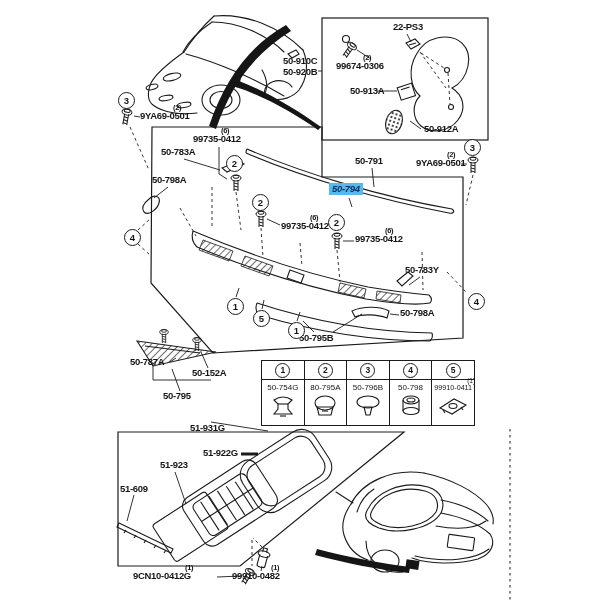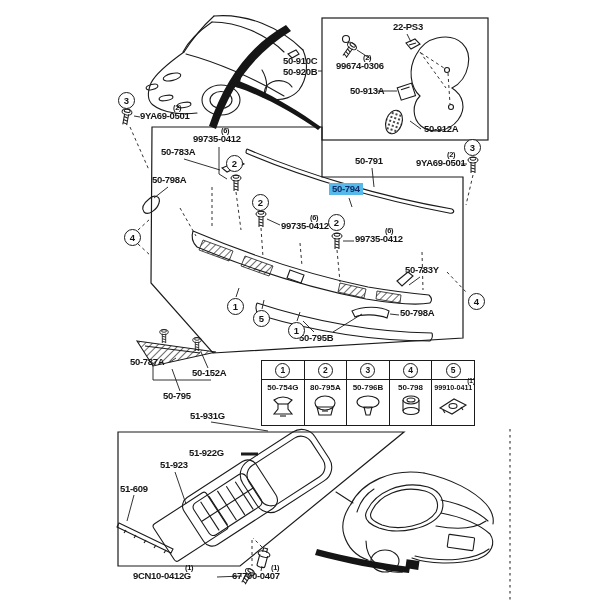--- a/index.html
+++ b/index.html
@@ -2,32 +2,32 @@
 <html><head>
 <meta charset="utf-8">
 <style>
   html,body{margin:0;padding:0;background:#e8e8e8;}
   .stage{position:relative;width:600px;height:600px;background:#ffffff;overflow:hidden;
          font-family:"Liberation Sans",sans-serif;}
   svg.art{position:absolute;left:0;top:0;}
   .lbl{position:absolute;font-size:9.5px;font-weight:bold;color:#151515;white-space:nowrap;
        letter-spacing:-0.3px;line-height:1;}
   .sup{font-size:7.5px;}
-  .hl{background:#57b9e9;color:#0e2e6a;padding:1px 3px;}
+  .hl{background:#57b9e9;color:#0e2e6a;padding:1px 3px;font-style:italic;}
   .callout{position:absolute;width:15px;height:15px;border:1.4px solid #1b1b1b;border-radius:50%;
            background:#fff;color:#151515;font-size:9.5px;font-weight:bold;
            display:flex;align-items:center;justify-content:center;line-height:1;}
   .ptable{position:absolute;left:261px;top:360px;width:212px;height:64px;
           border:1.4px solid #1b1b1b;display:flex;background:#fff;}
   .pcol{flex:1;display:flex;flex-direction:column;align-items:center;border-right:1.2px solid #1b1b1b;min-width:0;}
   .pcol:last-child{border-right:none;}
   .pnum{width:100%;height:18px;border-bottom:1.2px solid #1b1b1b;display:flex;align-items:center;justify-content:center;}
   .circ{width:13px;height:13px;border:1.2px solid #1b1b1b;border-radius:50%;font-size:8.5px;font-weight:bold;
         display:flex;align-items:center;justify-content:center;line-height:1;color:#151515;}
-  .ppart{font-size:8px;font-weight:bold;color:#151515;margin-top:3px;position:relative;white-space:nowrap;}
+  .ppart{font-size:8px;font-weight:normal;color:#151515;margin-top:3px;position:relative;white-space:nowrap;}
   .pcol:nth-child(5) .ppart{font-size:7.2px;}
   .pqty{position:absolute;top:-6px;right:-3px;font-size:6.5px;}
   .picon{margin-top:1px;}
 </style>
 </head>
 <body>
 
 <div class="stage">
 
 <svg class="art" width="600" height="600" viewBox="0 0 600 600">
@@ -268,28 +268,28 @@
 <div class="lbl sup" style="left:310px;top:214px">(6)</div>
 <div class="lbl" style="left:281px;top:221px">99735-0412</div>
 <div class="lbl sup" style="left:385px;top:227px">(6)</div>
 <div class="lbl" style="left:355px;top:234px">99735-0412</div>
 <div class="lbl" style="left:405px;top:265px">50-783Y</div>
 <div class="lbl" style="left:400px;top:308px">50-798A</div>
 <div class="lbl" style="left:299px;top:333px">50-795B</div>
 <div class="lbl" style="left:130px;top:357px">50-787A</div>
 <div class="lbl" style="left:192px;top:368px">50-152A</div>
 <div class="lbl" style="left:163px;top:391px">50-795</div>
-<div class="lbl" style="left:190px;top:411px">51-931G</div>
-<div class="lbl" style="left:189px;top:448px">51-922G</div>
+<div class="lbl" style="left:190px;top:423px">51-931G</div>
+<div class="lbl" style="left:203px;top:448px">51-922G</div>
 <div class="lbl" style="left:160px;top:460px">51-923</div>
 <div class="lbl" style="left:120px;top:484px">51-609</div>
 <div class="lbl sup" style="left:185px;top:564px">(1)</div>
 <div class="lbl" style="left:133px;top:571px">9CN10-0412G</div>
 <div class="lbl sup" style="left:271px;top:564px">(1)</div>
-<div class="lbl" style="left:232px;top:571px">67700-0407</div>
+<div class="lbl" style="left:232px;top:571px">99910-0482</div>
 
 <div class="callout" style="left:118px;top:92px">3</div>
 <div class="callout" style="left:464px;top:139px">3</div>
 <div class="callout" style="left:226px;top:155px">2</div>
 <div class="callout" style="left:252px;top:194px">2</div>
 <div class="callout" style="left:328px;top:214px">2</div>
 <div class="callout" style="left:124px;top:229px">4</div>
 <div class="callout" style="left:468px;top:293px">4</div>
 <div class="callout" style="left:227px;top:298px">1</div>
 <div class="callout" style="left:253px;top:310px">5</div>

